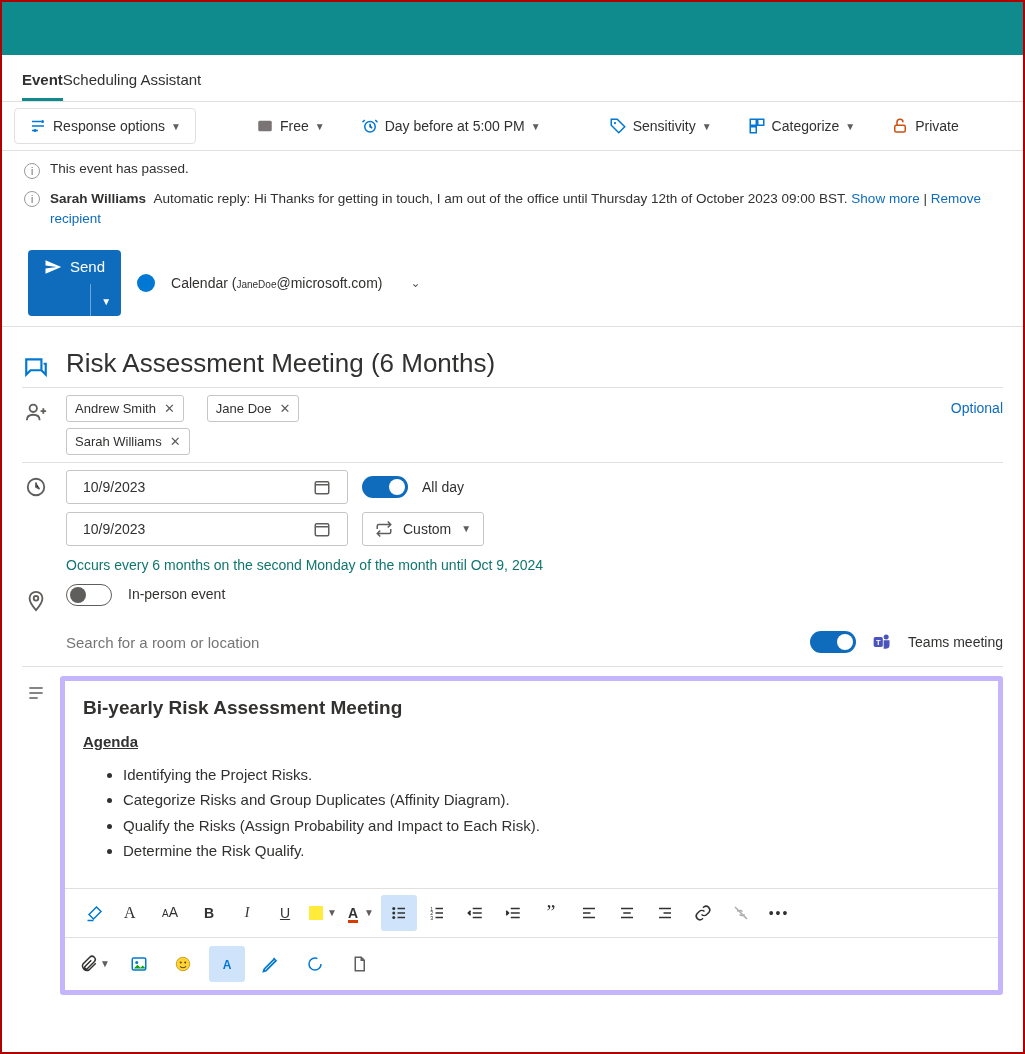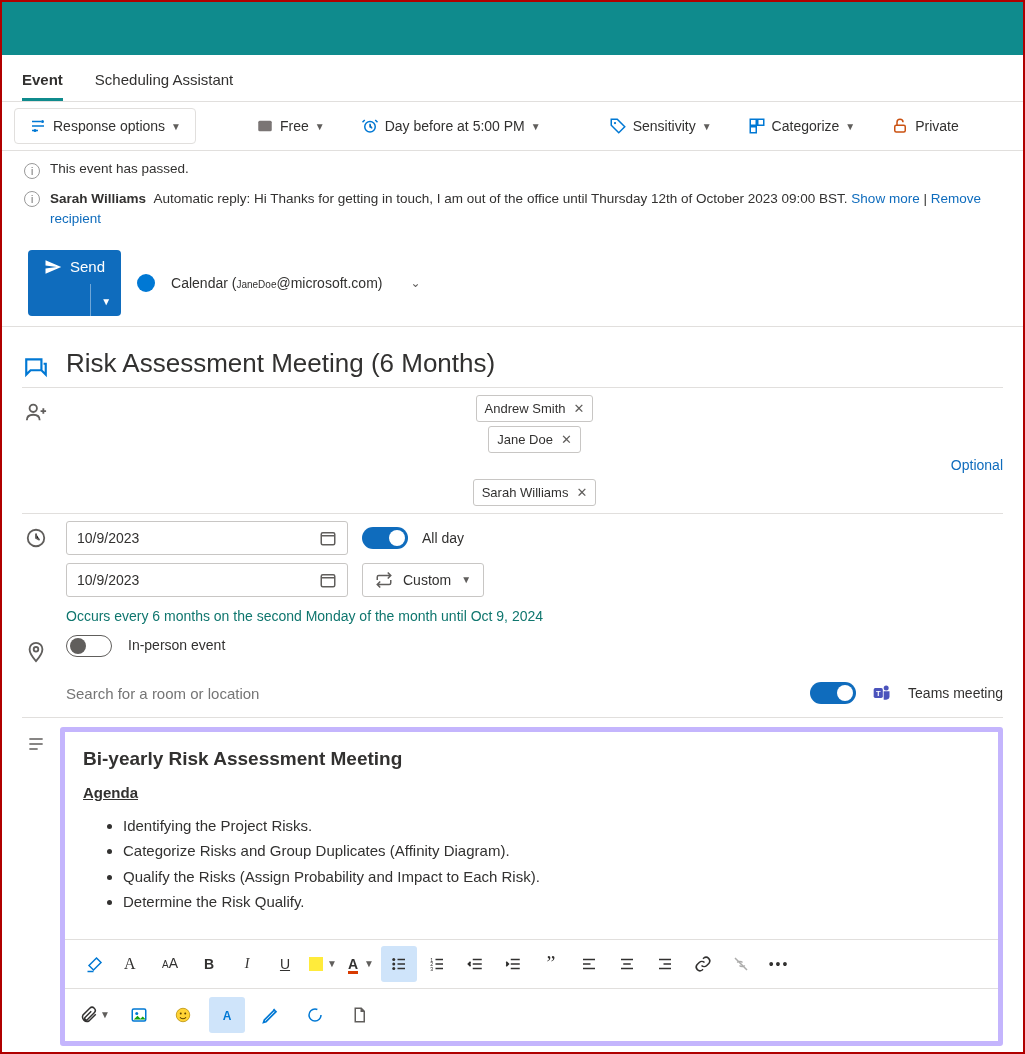--- a/index.html
+++ b/index.html
@@ -9,21 +9,20 @@
     color: #323130;
     background: #fff;
     border: 2px solid #b00000;
     width: 1025px;
     height: 1054px;
     overflow: hidden;
   }
   .teal-header { background: #0f8b8d; height: 53px; }
   .tabs {
     display: flex;
-    gap: 32px;
     padding: 8px 20px 0 20px;
     border-bottom: 1px solid #e1dfdd;
   }
   .tab { padding: 8px 0 10px 0; cursor: pointer; font-size: 15px; }
   .tab.active { font-weight: 600; border-bottom: 3px solid #0f8b8d; }
   .toolbar {
     display: flex;
     align-items: center;
     gap: 20px;
     padding: 6px 12px;
@@ -48,25 +47,25 @@
   .send-split { padding:8px 10px; border-left:1px solid rgba(255,255,255,.4); cursor:pointer;}
   .presence-dot { width:18px; height:18px; background:#0078d4; border-radius:50%; }
   .cal-label { font-size:14px; color:#323130; }
   .cal-drop-chev { font-size:12px; color:#605e5c; margin-left:12px; cursor:pointer; }
   hr.sep { border:none; border-top:1px solid #e1dfdd; }
   .form { padding: 14px 20px 14px 20px; }
   .row { display:flex; align-items:flex-start; gap:16px; padding:7px 0; }
   .row-icon { width:24px; color:#605e5c; flex:0 0 28px; display:flex; justify-content:center; padding-top:6px;}
   .title-input { font-size:26px; font-weight:400; border:none; outline:none; width:100%; color:#323130; }
   .chips { display:flex; gap:6px; flex-wrap:wrap; flex:1;}
-  .chip-row { display:flex; gap:4px; align-items:center; width:100%;flex-direction:column; }
+  .chip-row { display:flex; gap:23px; align-items:center; width:100%; }
   .chip { display:flex; align-items:center; gap:8px; border:1px solid #c8c6c4; border-radius:3px; padding:5px 8px; font-size:13px; }
   .chip .x { color:#605e5c; cursor:pointer; font-size:13px; }
   .optional { margin-left:auto; color:#0f6cbd; cursor:pointer; }
-  .date-input { display:flex; align-items:center; border:1px solid #c8c6c4; border-radius:3px; padding:7px 10px; width:282px; justify-content:space-between; }
+  .date-input { display:flex; align-items:center; border:1px solid #c8c6c4; border-radius:3px; padding:7px 16px; width:282px; justify-content:space-between; }
   .toggle { width:46px; height:22px; border-radius:11px; background:#0f6cbd; position:relative; cursor:pointer; flex:0 0 auto;}
   .toggle::after { content:""; width:16px; height:16px; background:#fff; border-radius:50%; position:absolute; top:3px; right:3px;}
   .toggle.off { background:#fff; border:1px solid #605e5c;}
   .toggle.off::after { background:#605e5c; left:3px; right:auto; top:2px;}
   .recur-btn { display:flex; align-items:center; gap:10px; border:1px solid #c8c6c4; border-radius:3px; padding:7px 12px; cursor:pointer;}
   .recurrence-text { color:#0f766e; cursor:pointer; font-size:14px; padding:4px 0 4px 44px;}
   .loc-input { flex:1; border:none; outline:none; font-size:15px; color:#605e5c; padding:8px 0;}
   .teams-icon { color:#4b53bc; }
   .desc-box { border:5px solid #c4b5fd; margin:8px 0 0 38px; border-radius:3px; }
   .desc-content { padding:16px 18px 24px 18px; min-height:200px; }

